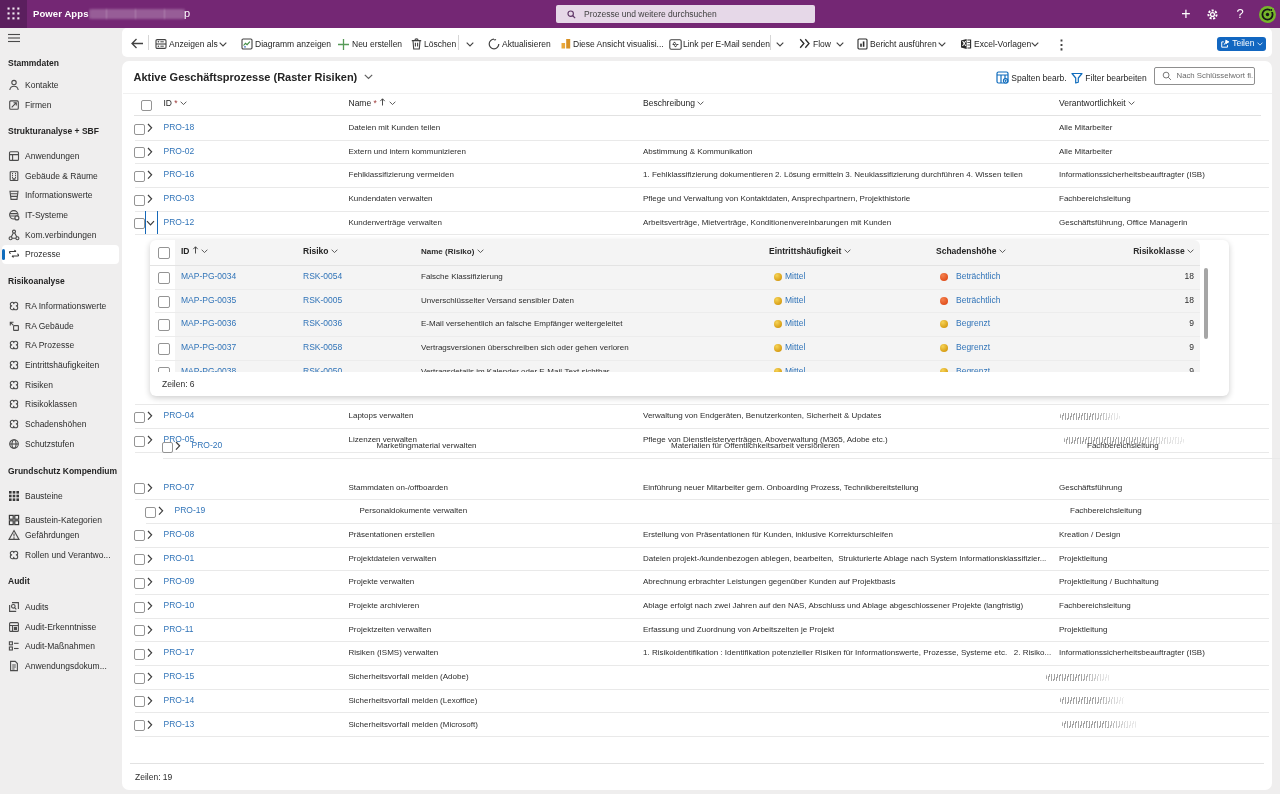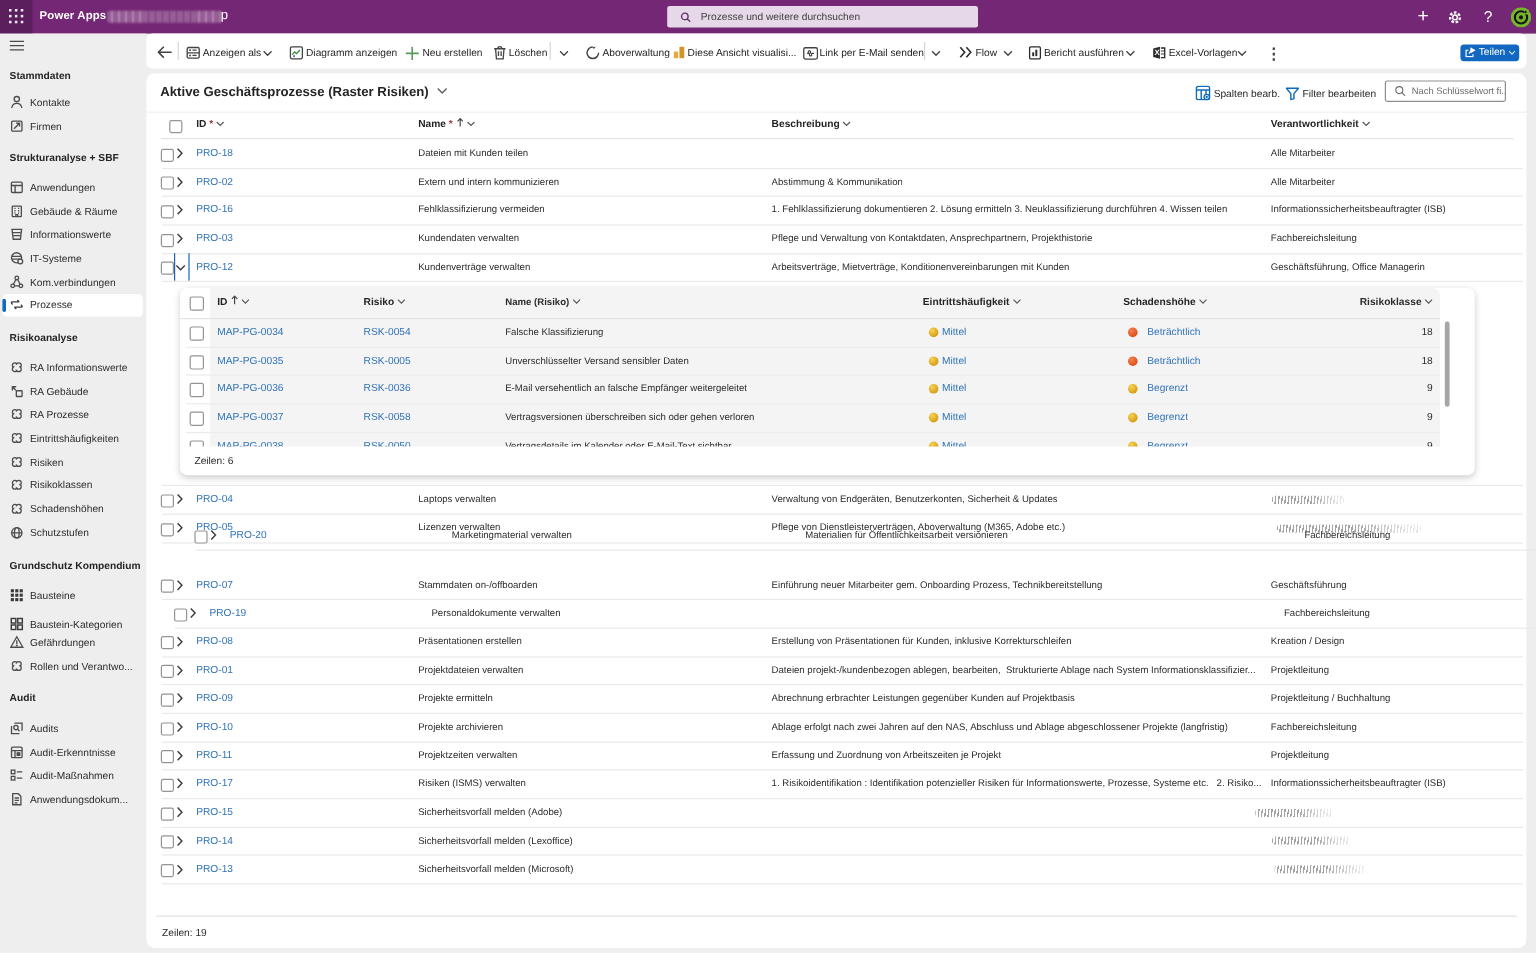--- a/index.html
+++ b/index.html
@@ -29,21 +29,21 @@
 .cmd{position:absolute;top:29.5px;height:29px;line-height:29px;font-size:8.5px;color:#242424;white-space:nowrap;}
 .cdiv{position:absolute;top:7px;width:1px;height:15px;background:#d6d6d6;}
 #teilenbtn{left:1217px;top:37px;width:49px;height:13.5px;background:#1267c1;border-radius:3px;color:#fff;font-size:8.5px;line-height:13px;text-align:center;}
 
 #content{left:122px;top:61px;width:1150px;height:729px;background:#fff;border-radius:7px;}
 #viewtitle{font-size:11px;font-weight:700;color:#242424;white-space:nowrap;}
 .gridtool{position:absolute;height:18px;line-height:18px;font-size:8.5px;color:#242424;white-space:nowrap;}
 #kwsearch{width:99px;height:16.5px;border:1px solid #8f8f8f;border-radius:2px;overflow:hidden;background:#fff;}
 #kwsearch span{position:absolute;left:22px;top:0;height:16.5px;line-height:16.5px;font-size:7.8px;color:#6b6b6b;white-space:nowrap;}
 
-.hdr{position:absolute;font-size:8.5px;font-weight:700;color:#242424;white-space:nowrap;}
+.hdr{position:absolute;font-size:8.5px;font-weight:400;color:#242424;white-space:nowrap;}
 .cb{position:absolute;width:9px;height:9px;border:1px solid #949494;border-radius:2px;background:#fff;}
 .rchev{position:absolute;top:0;height:23.7px;}
 .row .id{position:absolute;left:41.5px;font-size:8.5px;color:#3174b8;white-space:nowrap;}
 .row .nm{position:absolute;left:226.5px;font-size:8px;color:#2c2c2c;white-space:nowrap;}
 .row .ds{position:absolute;left:521px;font-size:8px;max-width:412px;overflow:hidden;color:#2c2c2c;white-space:nowrap;}
 .row .vw{position:absolute;left:937px;font-size:8px;color:#2c2c2c;white-space:nowrap;}
 .row{position:absolute;left:0;width:1150px;height:23.7px;line-height:23.7px;}
 .rsep{position:absolute;left:13px;width:1134px;height:1px;background:#e9e9e9;}
 .redact{position:absolute;color:transparent;font-size:8px;height:7px;border-radius:3px;background-image:linear-gradient(90deg,rgba(255,255,255,0) 55%,rgba(255,255,255,.75) 92%),repeating-linear-gradient(97deg,#8d8d8d 0 1.1px,rgba(255,255,255,0) 1.1px 2.7px);filter:blur(.55px);opacity:.8;overflow:hidden;line-height:7px;}
 
@@ -398,21 +398,21 @@
       <svg width="8" height="5" viewBox="0 0 8 5" fill="none" stroke="#424242" stroke-width="1.1">
         <path d="M.7.7L4 4L7.3.7"></path>
       </svg>
     </div>
 <div class="abs" style="left:488px;top:37.5px;">
       <svg width="12" height="12" viewBox="0 0 12 12" fill="none" stroke="#424242" stroke-width="1.2">
         <path d="M10.8 6A4.8 4.8 0 1 1 6 1.2"></path>
         <path d="M6 1.2L8.3 1 6.9 3.1z" fill="#424242" stroke="none"></path>
       </svg>
     </div>
-<div class="cmd" style="left:502px;">Aboverwaltung</div>
+<div class="cmd" style="left:502px;">Aktualisieren</div>
 <div class="abs" style="left:561px;top:38px;">
       <svg width="11" height="12" viewBox="0 0 11 12">
         <rect x="0.5" y="5" width="3.6" height="5.5" fill="#e9a83b"></rect>
         <rect x="5.2" y="1" width="4" height="9.5" fill="#d89123"></rect>
       </svg>
     </div>
 <div class="cmd" style="left:573px;">Diese Ansicht visualisi...</div>
 <div class="abs" style="left:669px;top:38.5px;">
       <svg width="13" height="11" viewBox="0 0 13 11" fill="none" stroke="#424242" stroke-width="1.1">
         <rect x=".8" y=".8" width="11.4" height="9.4" rx="1.4"></rect>
@@ -765,21 +765,21 @@
       <div class="rsep" style="top:23.7px;"></div>
     </div>
 <div class="row" style="left:122px;top:570.3px;">
       <div class="cb" style="left:12px;top:7.5px;"></div>
       <div class="rchev" style="left:25px;">
         <svg width="6" height="24" viewBox="0 0 6 24" fill="none" stroke="#3d3d3d" stroke-width="1.2">
           <path d="M1 8l3.6 3.8L1 15.6"></path>
         </svg>
       </div>
       <span class="id">PRO-09</span>
-      <span class="nm">Projekte ermitteln</span>
+      <span class="nm">Projekte verwalten</span>
       <span class="ds">Abrechnung erbrachter Leistungen gegenüber Kunden auf Projektbasis</span>
       <span class="vw">Projektleitung / Buchhaltung</span>
       <div class="rsep" style="top:23.7px;"></div>
     </div>
 <div class="row" style="left:122px;top:594px;">
       <div class="cb" style="left:12px;top:7.5px;"></div>
       <div class="rchev" style="left:25px;">
         <svg width="6" height="24" viewBox="0 0 6 24" fill="none" stroke="#3d3d3d" stroke-width="1.2">
           <path d="M1 8l3.6 3.8L1 15.6"></path>
         </svg>

